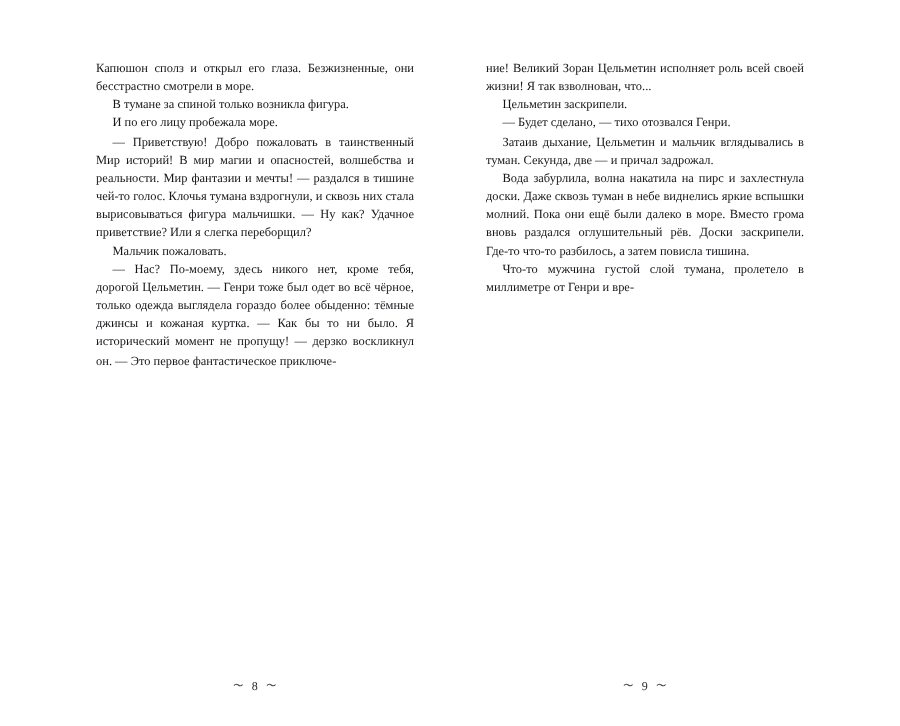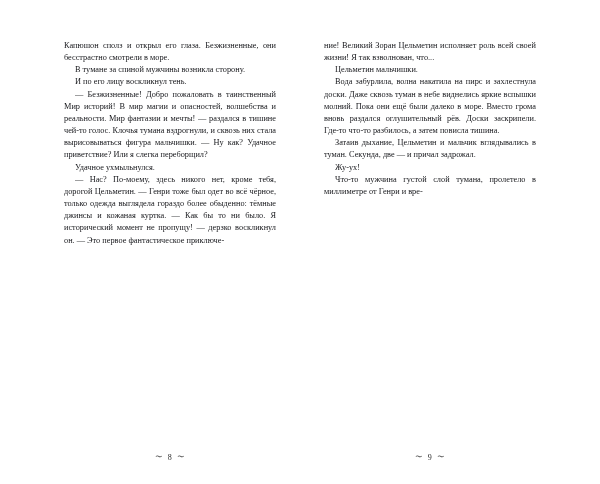--- a/index.html
+++ b/index.html
@@ -68,38 +68,38 @@
   }
 </style>
 </head>
 <body>
 
 <div class="spread">
 
   <div class="page page-left">
     <div class="col">
       <p class="noind">Капюшон сполз и открыл его глаза. Безжизненные, они бесстрастно смотрели в море.</p>
-      <p>В тумане за спиной мужчины возникла сторону.</p>
-      <p>И по его лицу воскликнул тень.</p>
-      <p>— Безжизненные! Добро пожаловать в таинственный Мир историй! В мир магии и опасностей, волшебства и реальности. Мир фантазии и мечты! — раздался в тишине чей-то голос. Клочья тумана вздрогнули, и сквозь них стала вырисовываться фигура мальчишки. — Ну как? Удачное приветствие? Или я слегка переборщил?</p>
-      <p>Удачное ухмыльнулся.</p>
+      <p>В тумане за спиной только возникла фигура.</p>
+      <p>И по его лицу пробежала море.</p>
+      <p>— Приветствую! Добро пожаловать в таинственный Мир историй! В мир магии и опасностей, волшебства и реальности. Мир фантазии и мечты! — раздался в тишине чей-то голос. Клочья тумана вздрогнули, и сквозь них стала вырисовываться фигура мальчишки. — Ну как? Удачное приветствие? Или я слегка переборщил?</p>
+      <p>Мальчик пожаловать.</p>
       <p>— Нас? По-моему, здесь никого нет, кроме тебя, дорогой Цельметин. — Генри тоже был одет во всё чёрное, только одежда выглядела гораздо более обыденно: тёмные джинсы и кожаная куртка. — Как бы то ни было. Я исторический момент не пропущу! — дерзко воскликнул он. — Это первое фантастическое приключе-</p>
     </div>
     <div class="folio">
       <span class="orn">〜</span><span>8</span><span class="orn">〜</span>
     </div>
   </div>
 
   <div class="page page-right">
     <div class="col">
       <p class="noind">ние! Великий Зоран Цельметин исполняет роль всей своей жизни! Я так взволнован, что...</p>
-      <p>Цельметин мальчишки.</p>
+      <p>Цельметин заскрипели.</p>
+      <p>— Будет сделано, — тихо отозвался Генри.</p>
+      <p>Затаив дыхание, Цельметин и мальчик вглядывались в туман. Секунда, две — и причал задрожал.</p>
       <p>Вода забурлила, волна накатила на пирс и захлестнула доски. Даже сквозь туман в небе виднелись яркие вспышки молний. Пока они ещё были далеко в море. Вместо грома вновь раздался оглушительный рёв. Доски заскрипели. Где-то что-то разбилось, а затем повисла тишина.</p>
-      <p>Затаив дыхание, Цельметин и мальчик вглядывались в туман. Секунда, две — и причал задрожал.</p>
-      <p>Жу-ух!</p>
       <p>Что-то мужчина густой слой тумана, пролетело в миллиметре от Генри и вре-</p>
     </div>
     <div class="folio">
       <span class="orn">〜</span><span>9</span><span class="orn">〜</span>
     </div>
   </div>
 
 </div>
 
 </body></html>

